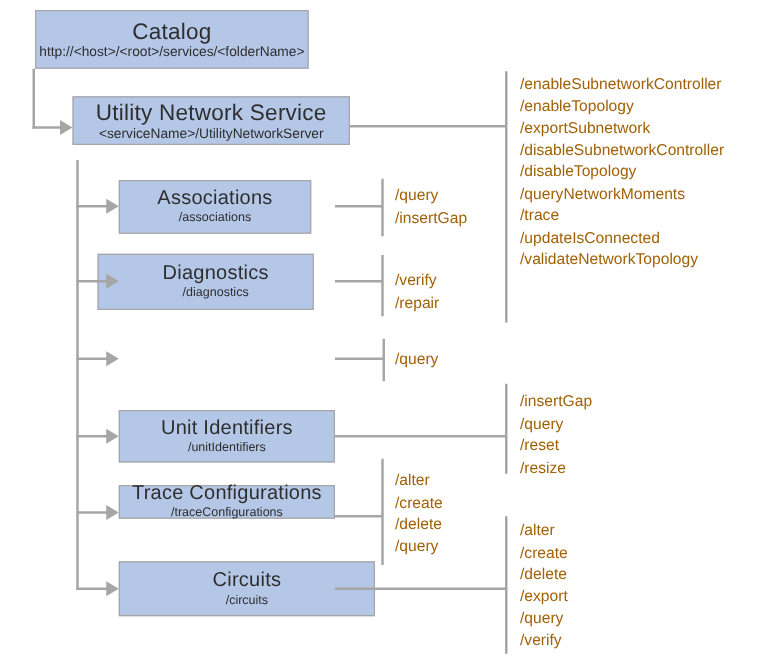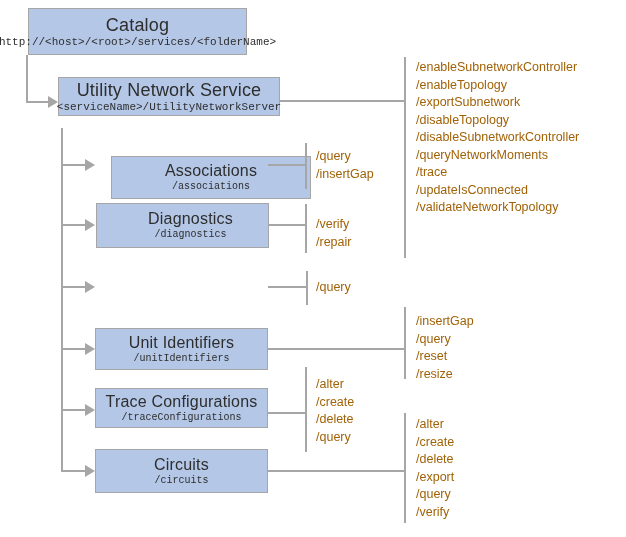--- a/index.html
+++ b/index.html
@@ -31,21 +31,20 @@
     color: #2e2e2e;
     font-size: 16px;
     letter-spacing: 0.2px;
     white-space: nowrap;
   }
   .node .subtitle {
     color: #2e2e2e;
     font-size: 10px;
     margin-top: 1px;
     white-space: nowrap;
-    font-family: Liberation Mono, monospace;
   }
   .node.big .title { font-size: 18px; }
   .node.big .subtitle { font-size: 11px; }
 
   .h-line, .v-line {
     position: absolute;
     background: #a6a6a6;
   }
   .h-line { height: 2px; }
   .v-line { width: 2px; }
@@ -75,42 +74,42 @@
   <div class="node big" style="left:28px; top:8px; width:219px; height:47px;">
     <div class="title">Catalog</div>
     <div class="subtitle">http://&lt;host&gt;/&lt;root&gt;/services/&lt;folderName&gt;</div>
   </div>
 
   <div class="node big" style="left:58px; top:77px; width:222px; height:39px;">
     <div class="title">Utility Network Service</div>
     <div class="subtitle">&lt;serviceName&gt;/UtilityNetworkServer</div>
   </div>
 
-  <div class="node" style="left:95px; top:156px; width:200px; height:43px;margin-left:16px;">
+  <div class="node" style="left:95px; top:144px; width:154px; height:43px;">
     <div class="title">Associations</div>
     <div class="subtitle">/associations</div>
   </div>
 
-  <div class="node" style="left:96px; top:203px; width:173px; height:45px;padding-left:16px;">
+  <div class="node" style="left:78px; top:203px; width:173px; height:45px;padding-left:16px;">
     <div class="title">Diagnostics</div>
     <div class="subtitle">/diagnostics</div>
   </div>
 
 
   <div class="node" style="left:95px; top:328px; width:173px; height:42px;">
     <div class="title">Unit Identifiers</div>
     <div class="subtitle">/unitIdentifiers</div>
   </div>
 
-  <div class="node" style="left:95px; top:388px; width:173px; height:40px;">
+  <div class="node" style="left:95px; top:388px; width:173px; height:27px;">
     <div class="title">Trace Configurations</div>
     <div class="subtitle">/traceConfigurations</div>
   </div>
 
-  <div class="node" style="left:95px; top:449px; width:173px; height:44px;">
+  <div class="node" style="left:95px; top:449px; width:205px; height:44px;">
     <div class="title">Circuits</div>
     <div class="subtitle">/circuits</div>
   </div>
 
   <div class="v-line" style="left:26px; top:55px; height:48px;"></div>
   <div class="h-line" style="left:26px; top:101px; width:23px;"></div>
   <div class="arrow-right" style="left:48px; top:96px;"></div>
 
   <div class="v-line" style="left:61px; top:128px; height:344px;"></div>
 
@@ -150,22 +149,22 @@
   <div class="h-line" style="left:268px; top:412px; width:38px;"></div>
   <div class="v-line" style="left:305px; top:367px; height:85px;"></div>
 
   <div class="h-line" style="left:268px; top:470px; width:137px;"></div>
   <div class="v-line" style="left:404px; top:413px; height:110px;"></div>
 
   <div class="ops" style="left:416px; top:59px;">
     <div>/enableSubnetworkController</div>
     <div>/enableTopology</div>
     <div>/exportSubnetwork</div>
+    <div>/disableSubnetworkController</div>
     <div>/disableTopology</div>
-    <div>/disableSubnetworkController</div>
     <div>/queryNetworkMoments</div>
     <div>/trace</div>
     <div>/updateIsConnected</div>
     <div>/validateNetworkTopology</div>
   </div>
 
   <div class="ops" style="left:316px; top:148px;">
     <div>/query</div>
     <div>/insertGap</div>
   </div>

